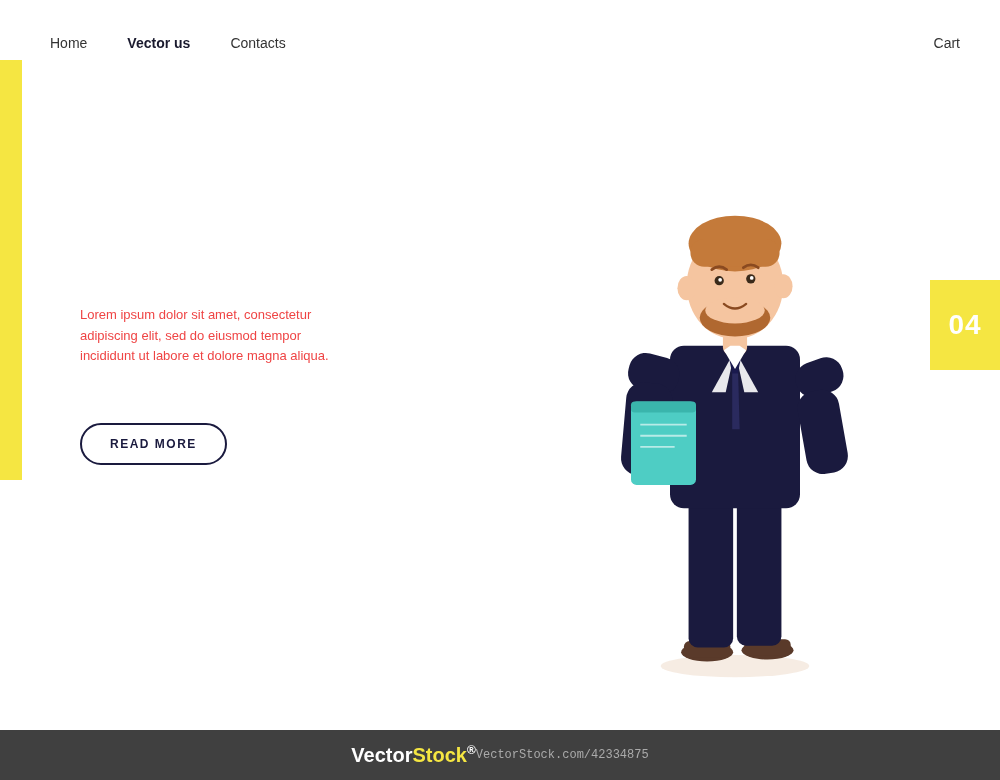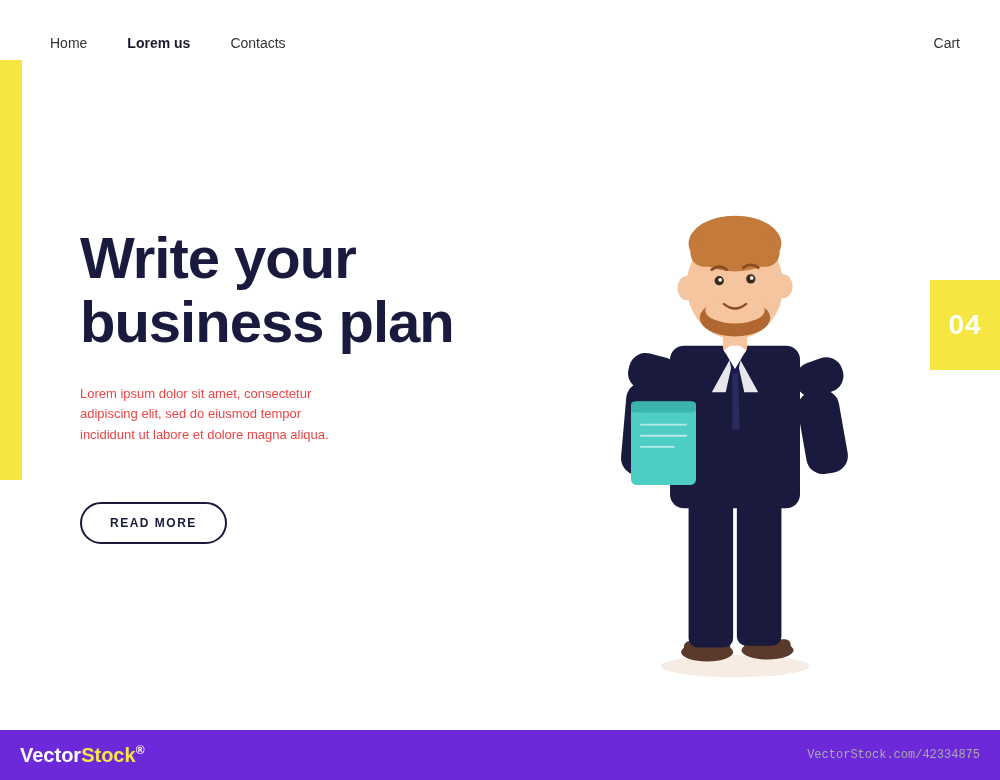--- a/index.html
+++ b/index.html
@@ -173,24 +173,24 @@
       background: #1a1a3e;
     }
 
     
     .watermark-bar {
       position: absolute;
       bottom: 0;
       left: 0;
       right: 0;
       height: 50px;
-      background: #6d28d9;
-      display: flex;
-      align-items: center;
-      justify-content: space-between;
+      background: #404040;
+      display: flex;
+      align-items: center;
+      justify-content: center;
       padding: 0 20px;
     }
 
     .watermark-right {
       color: #aaa;
       font-size: 12px;
       font-family: Liberation Mono, monospace;
     }
 
     .watermark-logo span {
@@ -202,33 +202,29 @@
 
 <div class="left-bar"></div>
 
 <div class="right-box">
   <span class="right-box-number">04</span>
 </div>
 
 <nav class="navbar">
   <div class="nav-links">
     <a class="nav-link">Home</a>
-    <a class="nav-link active">Lorem us</a>
+    <a class="nav-link active">Vector us</a>
     <a class="nav-link">Contacts</a>
   </div>
   <span class="nav-cart">Cart</span>
 </nav>
 
 <main class="main-content">
 
   <section class="text-section">
-    <h1 class="main-title">
-      <span>Write your</span><br>
-      <span>business plan</span>
-    </h1>
     <p class="description">Lorem ipsum dolor sit amet, consectetur adipiscing elit, sed do eiusmod tempor incididunt ut labore et dolore magna aliqua.</p>
     <button class="read-more-btn">READ MORE</button>
   </section>
 
   <section class="illustration-section">
 
     <svg class="business-man" viewBox="0 0 320 560" xmlns="http://www.w3.org/2000/svg">
 
       <ellipse cx="160" cy="545" rx="80" ry="12" fill="#f0e0d0" opacity="0.6"></ellipse>
 

